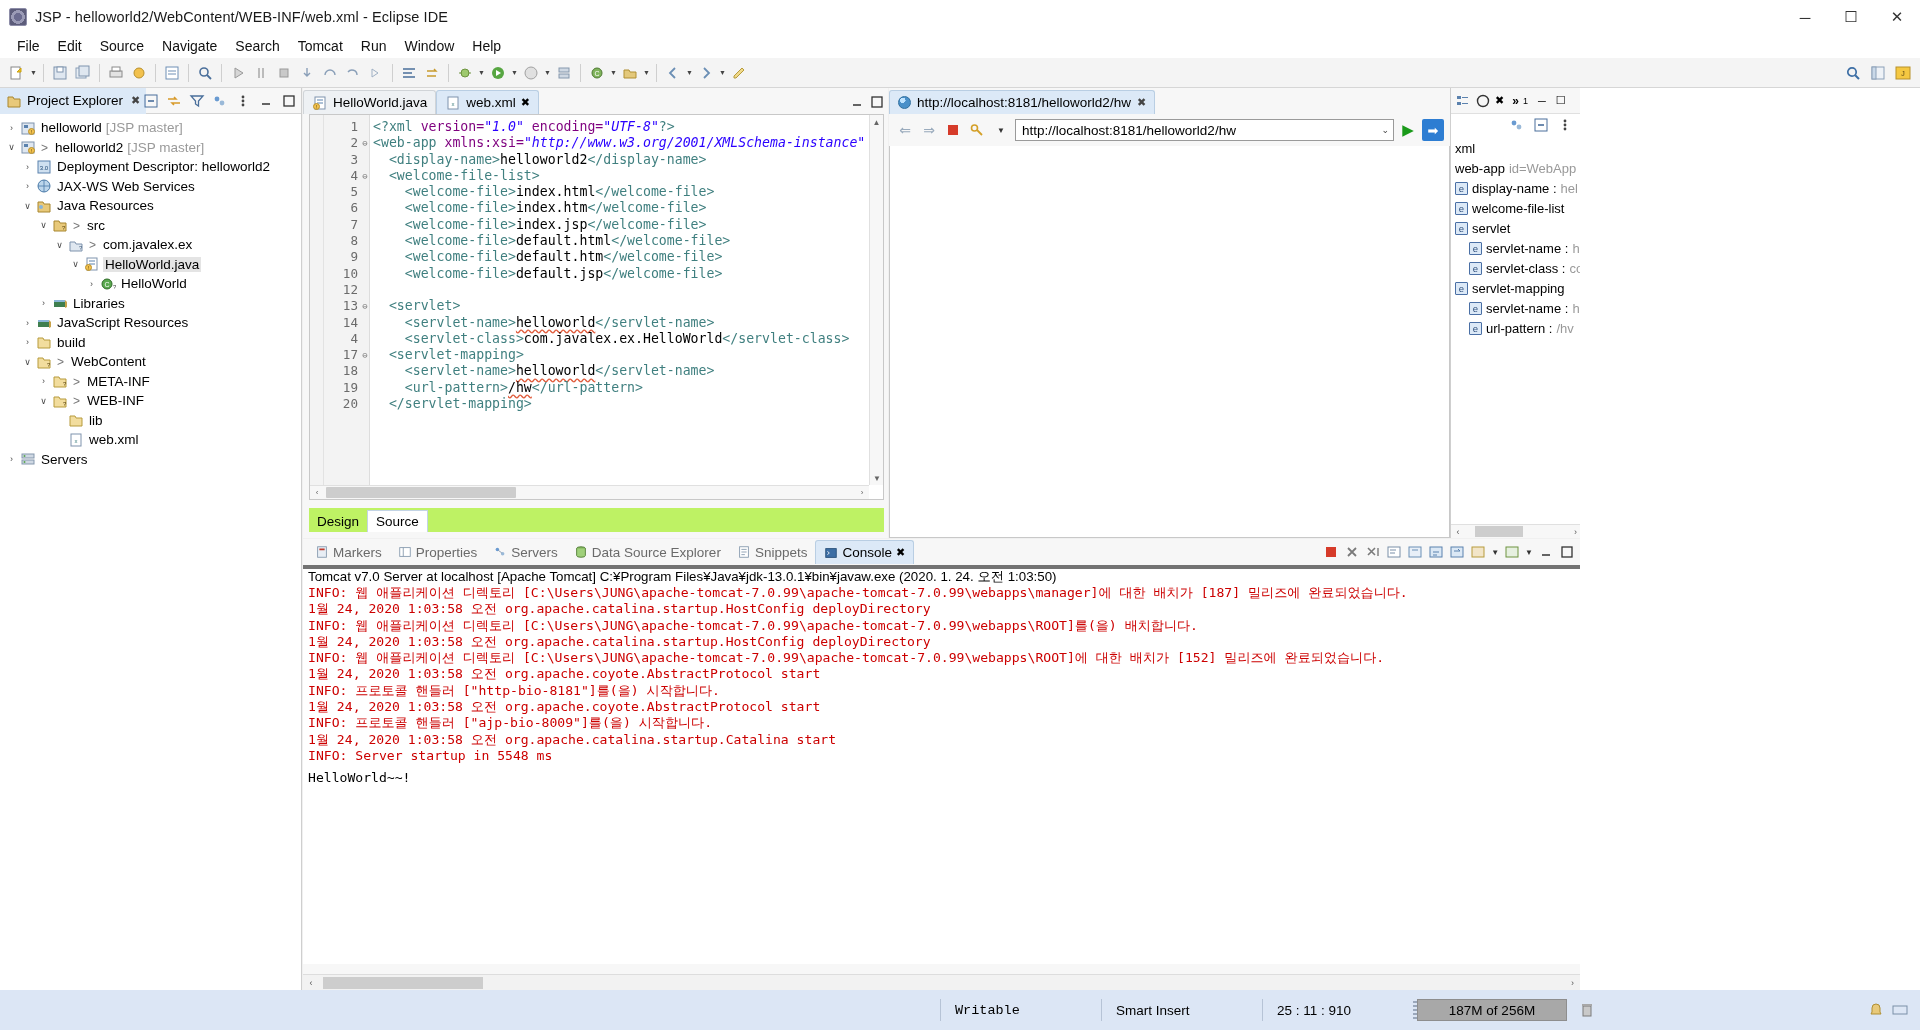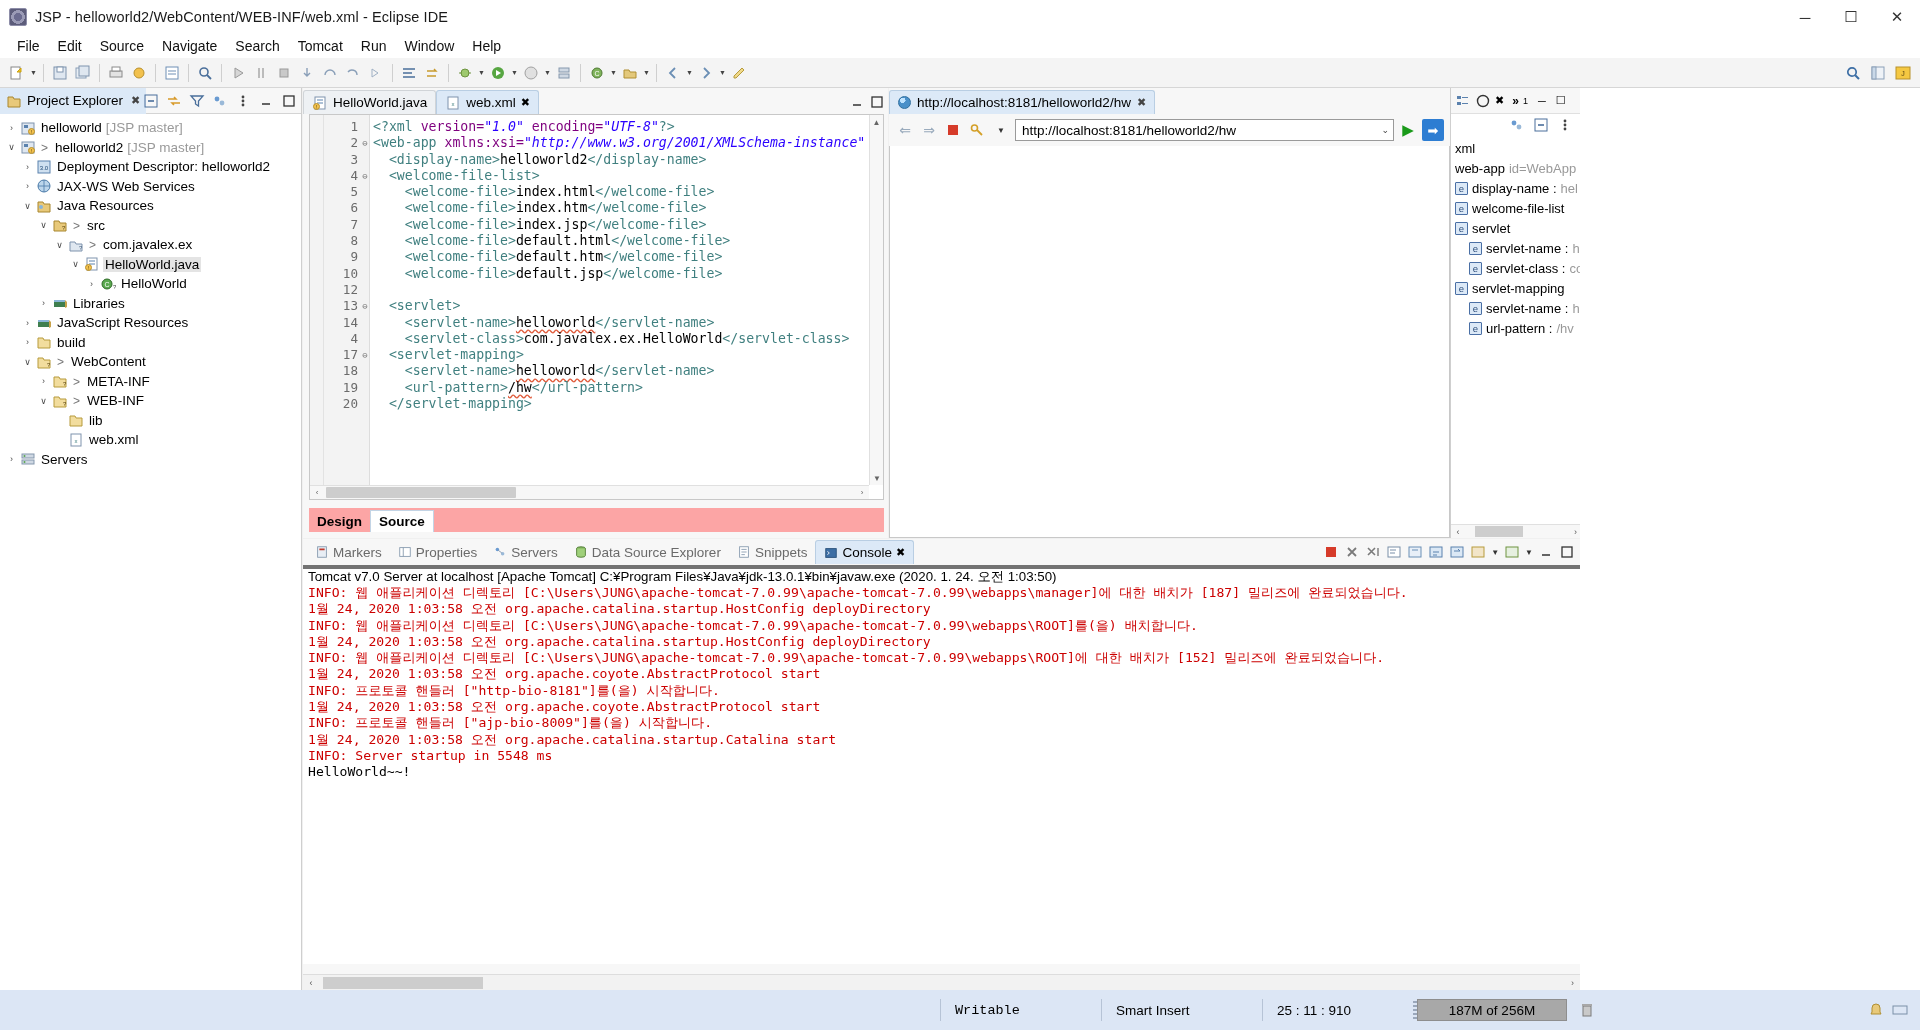--- a/index.html
+++ b/index.html
@@ -147,21 +147,21 @@
   .vs-up, .vs-dn { height: 14px; display: flex; align-items: center; justify-content: center; font-size: 8px; color: #666; }
   .hscroll {
     position: absolute; left: 0; right: 14px; bottom: 0; height: 14px; background: #f7f7f7;
     border-top: 1px solid #e0e0e0; display: flex; align-items: center;
   }
   .hs-l, .hs-r { width: 14px; text-align: center; font-size: 8px; color: #666; }
   .hs-thumb { height: 11px; background: #cdcdcd; border-radius: 1px; }
 
   .dstabs {
     position: absolute; left: 6px; right: 4px; bottom: 6px; height: 24px;
-    background: #fca5a5; display: flex; align-items: flex-end; font-weight: bold;
+    background: #bef264; display: flex; align-items: flex-end;
   }
   .dstab { padding: 2px 8px; font-size: 13.5px; height: 22px; display: flex; align-items: center; }
   .dstab.active { background: #fff; border: 1px solid #c3d4e5; border-bottom: none; }
 
   
   .browser {
     position: absolute; left: 889px; top: 88px; right: 130px; height: 450px;
     background: #f7f7f7;
   }
   .btabs { height: 26px; display: flex; align-items: flex-end; position: relative; }
@@ -227,21 +227,21 @@
   .chead {
     height: 20px; font-size: 13.3px; padding-left: 5px; background: #fff;
     border-top: 4px solid #737373; display: flex; align-items: center;
   }
   .clog {
     position: absolute; top: 46px; left: 0; right: 0; bottom: 26px;
     background: #fff; overflow: hidden; padding-left: 5px;
     font-family: "DejaVu Sans Mono", monospace; font-size: 13.1px; line-height: 16.3px;
     color: #cc0000; white-space: pre;
   }
-  .clog .blk { color: #000; }
+  .clog .blk { color: #000; margin-top: 6px; }
   .chscroll { position: absolute; left: 0; right: 0; bottom: 0; height: 16px; background: #f2f2f2; border-top: 1px solid #ddd; display: flex; align-items: center; }
   .chs-thumb { height: 12px; background: #cdcdcd; }
 
   
   .statusbar {
     position: absolute; left: 0; bottom: 0; width: 1920px; height: 40px;
     background: #dce6f5; display: flex; align-items: center; font-size: 13.5px;
   }
   .st-cell { padding: 0 14px; height: 24px; display: flex; align-items: center; }
   .st-div { width: 1px; height: 22px; background: #b6c3d6; }

